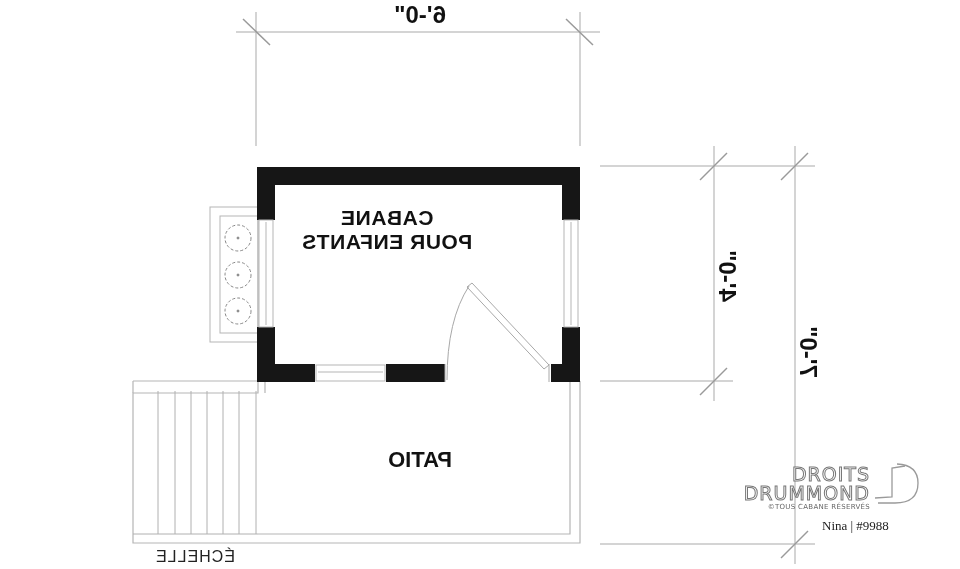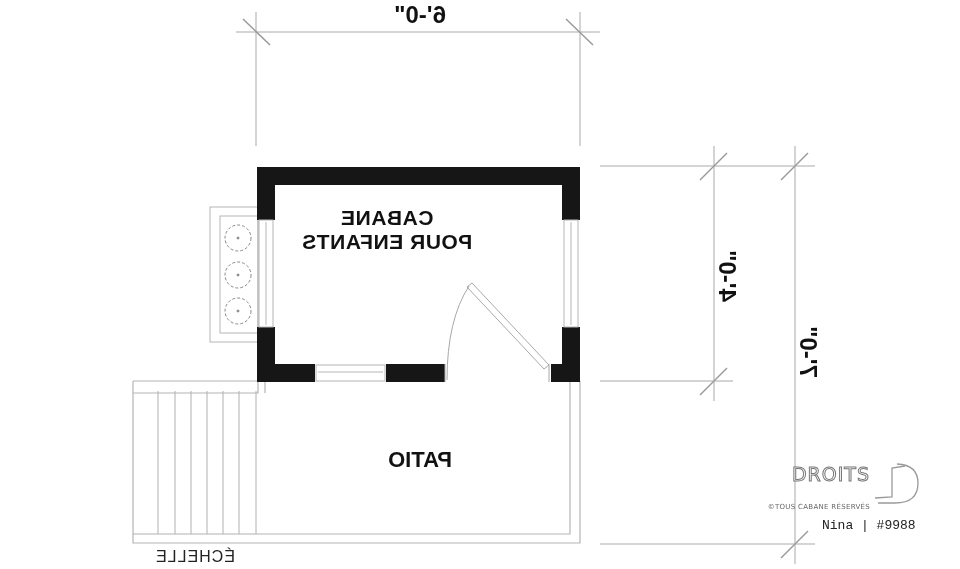--- a/index.html
+++ b/index.html
@@ -9,21 +9,21 @@
   .dim-text { font-size: 24px; }
   .room-label { font-size: 21px; line-height: 24px; letter-spacing: 0.5px; }
   .patio-label { font-size: 22px; }
   .ladder-label { font-size: 16px; font-weight: normal; letter-spacing: 1px; color: #222; }
   .vert { transform: rotate(90deg) scaleX(-1); }
   .logo { position: absolute; left: 752px; top: 463px; width: 170px; height: 60px; }
   .logo-line { position: absolute; right: 52px; font-family: "DejaVu Sans", sans-serif; color: #fff; -webkit-text-stroke: 1px #777; font-weight: normal; letter-spacing: 1px; white-space: nowrap; }
   .logo-l1 { top: 0px; font-size: 19px; }
   .logo-l2 { top: 19px; font-size: 19px; }
   .logo-l3 { top: 40px; font-size: 7px; -webkit-text-stroke: 0; color: #666; letter-spacing: 0.3px; }
-  .plan-id { position: absolute; left: 822px; top: 518px; font-family: Liberation Mono, monospace; font-size: 13px; color: #222; white-space: nowrap; }
+  .plan-id { position: absolute; left: 822px; top: 518px; font-family: Liberation Serif, serif; font-size: 13px; color: #222; white-space: nowrap; }
 </style>
 </head>
 <body>
 
 <svg id="plan" viewBox="0 0 960 569" xmlns="http://www.w3.org/2000/svg">
 
   <g stroke="#c6c6c6" stroke-width="1.5" fill="none">
     <line x1="236" y1="32" x2="600" y2="32"></line>
     <line x1="256" y1="12" x2="256" y2="146"></line>
     <line x1="580" y1="12" x2="580" y2="146"></line>
@@ -118,16 +118,17 @@
   <div>CABANE</div>
   <div>POUR ENFANTS</div>
 </div>
 
 <div class="mirror patio-label" style="left:370px; top:447px; width:100px;">PATIO</div>
 
 <div class="mirror ladder-label" style="left:145px; top:548px; width:100px;">ÉCHELLE</div>
 
 <div class="logo">
   <div class="logo-line logo-l1">DROITS</div>
+  <div class="logo-line logo-l2">DRUMMOND</div>
   <div class="logo-line logo-l3">©TOUS CABANE RÉSERVÉS</div>
 </div>
 
 <div class="plan-id">Nina | #9988</div>
 
 </body></html>

